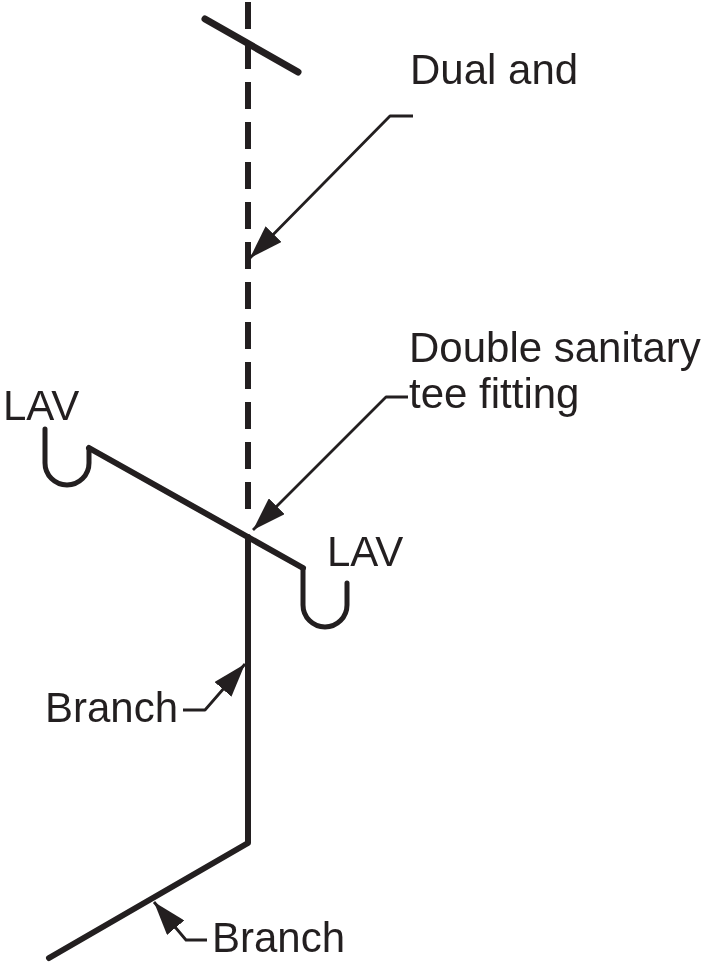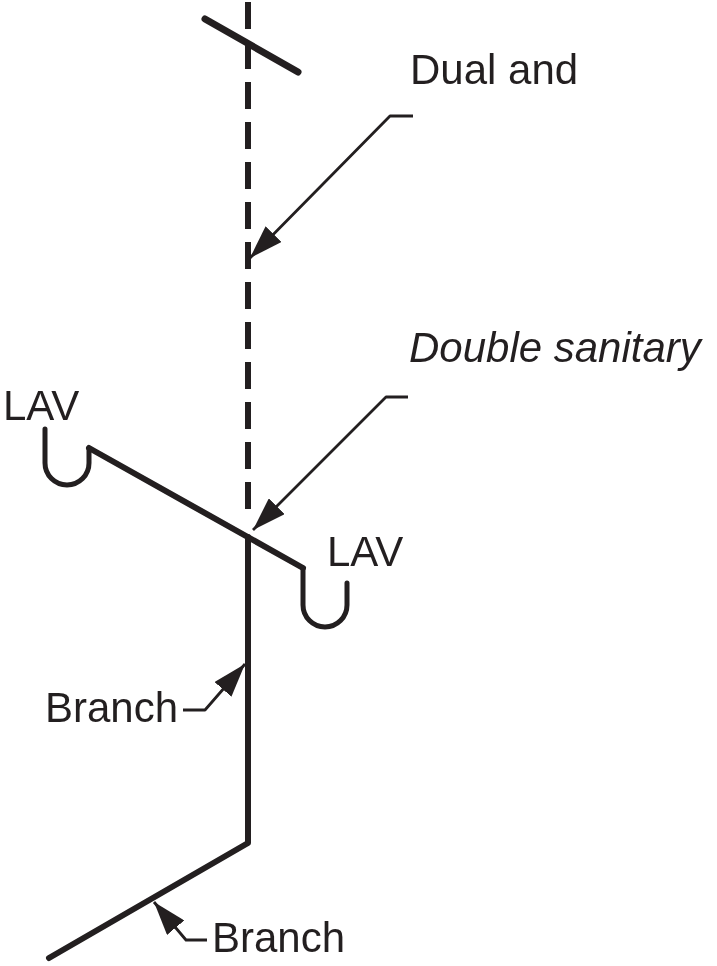--- a/index.html
+++ b/index.html
@@ -61,22 +61,23 @@
 
     <path d="M183 710 L205 710 L245 664" class="leader" marker-end="url(#arrowhead)"></path>
 
     <path d="M207 940 L186 940 L154 902" class="leader" marker-end="url(#arrowhead)"></path>
   </svg>
 
   <div class="label" style="left:410px;top:47px;">
     <div>Dual and</div>
   </div>
 
-  <div class="label" style="left:409px;top:325px;font-style:italic;">
+  <div class="label" style="left:409px;top:325px;">
     <div>Double sanitary</div>
+    <div>tee fitting</div>
   </div>
 
   <div class="label" style="left:3px;top:383px;">LAV</div>
 
   <div class="label" style="left:327px;top:529px;">LAV</div>
 
   <div class="label" style="left:45px;top:685px;">Branch</div>
 
   <div class="label" style="left:212px;top:915px;">Branch</div>
 

